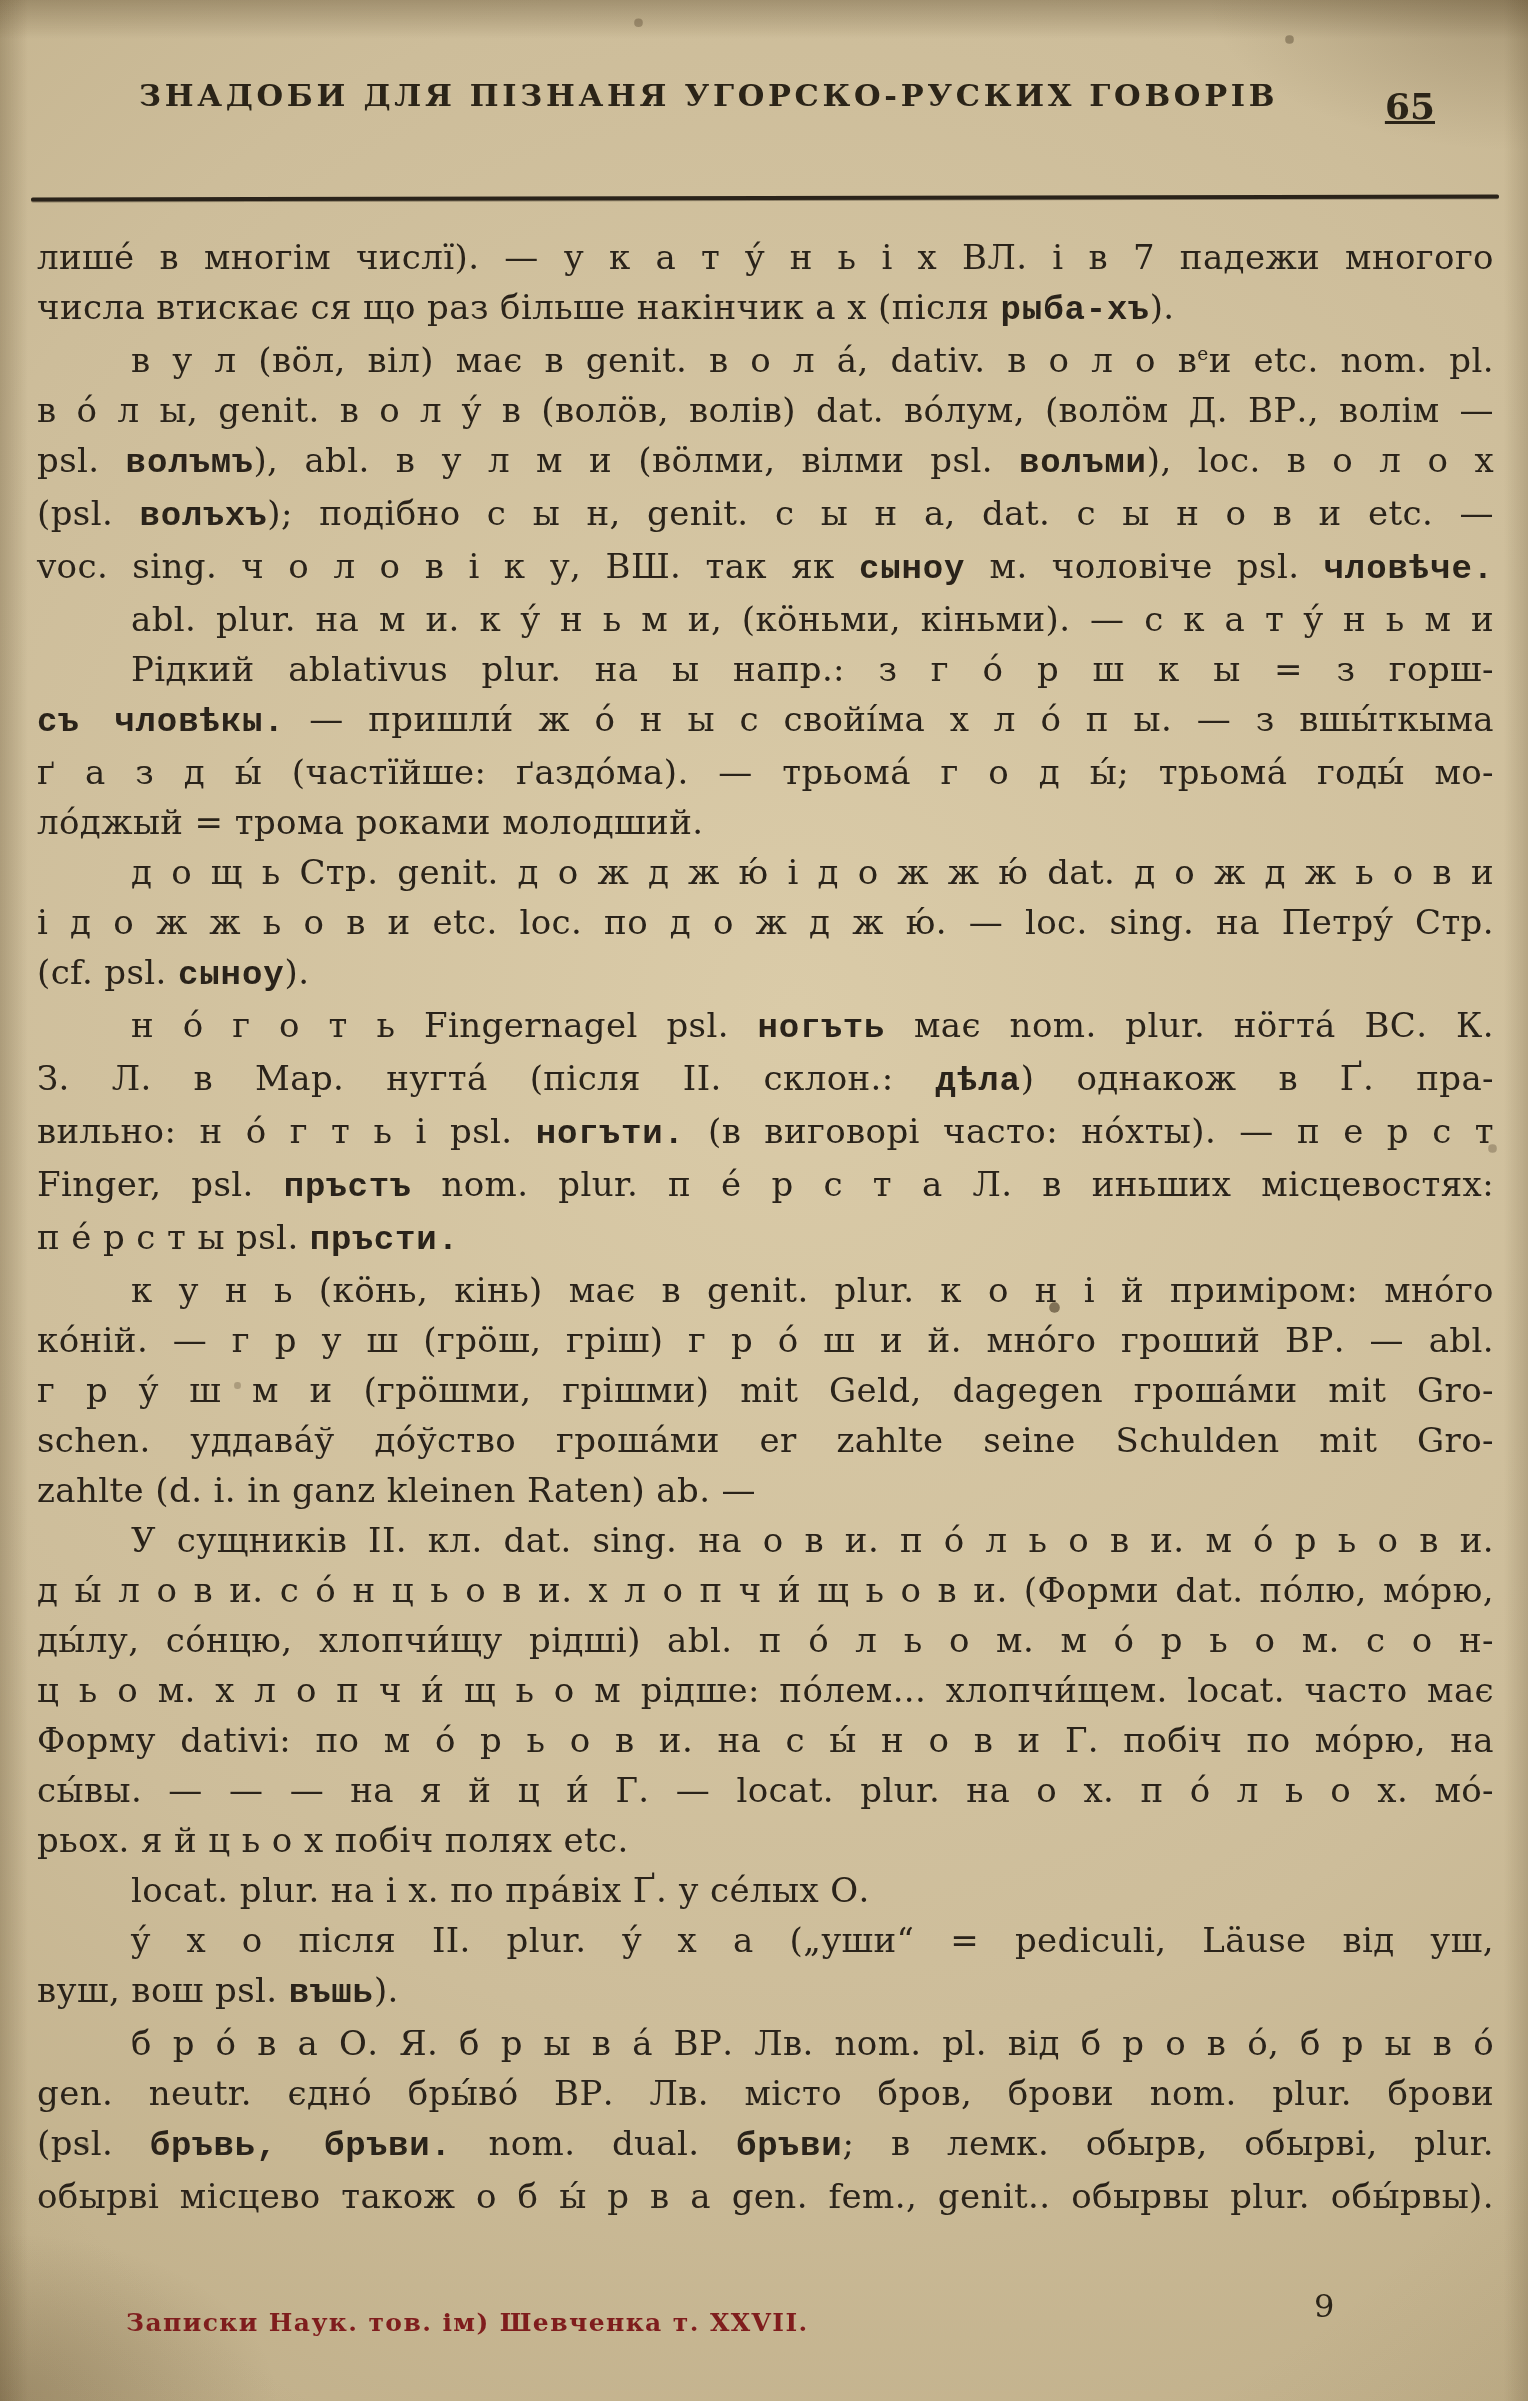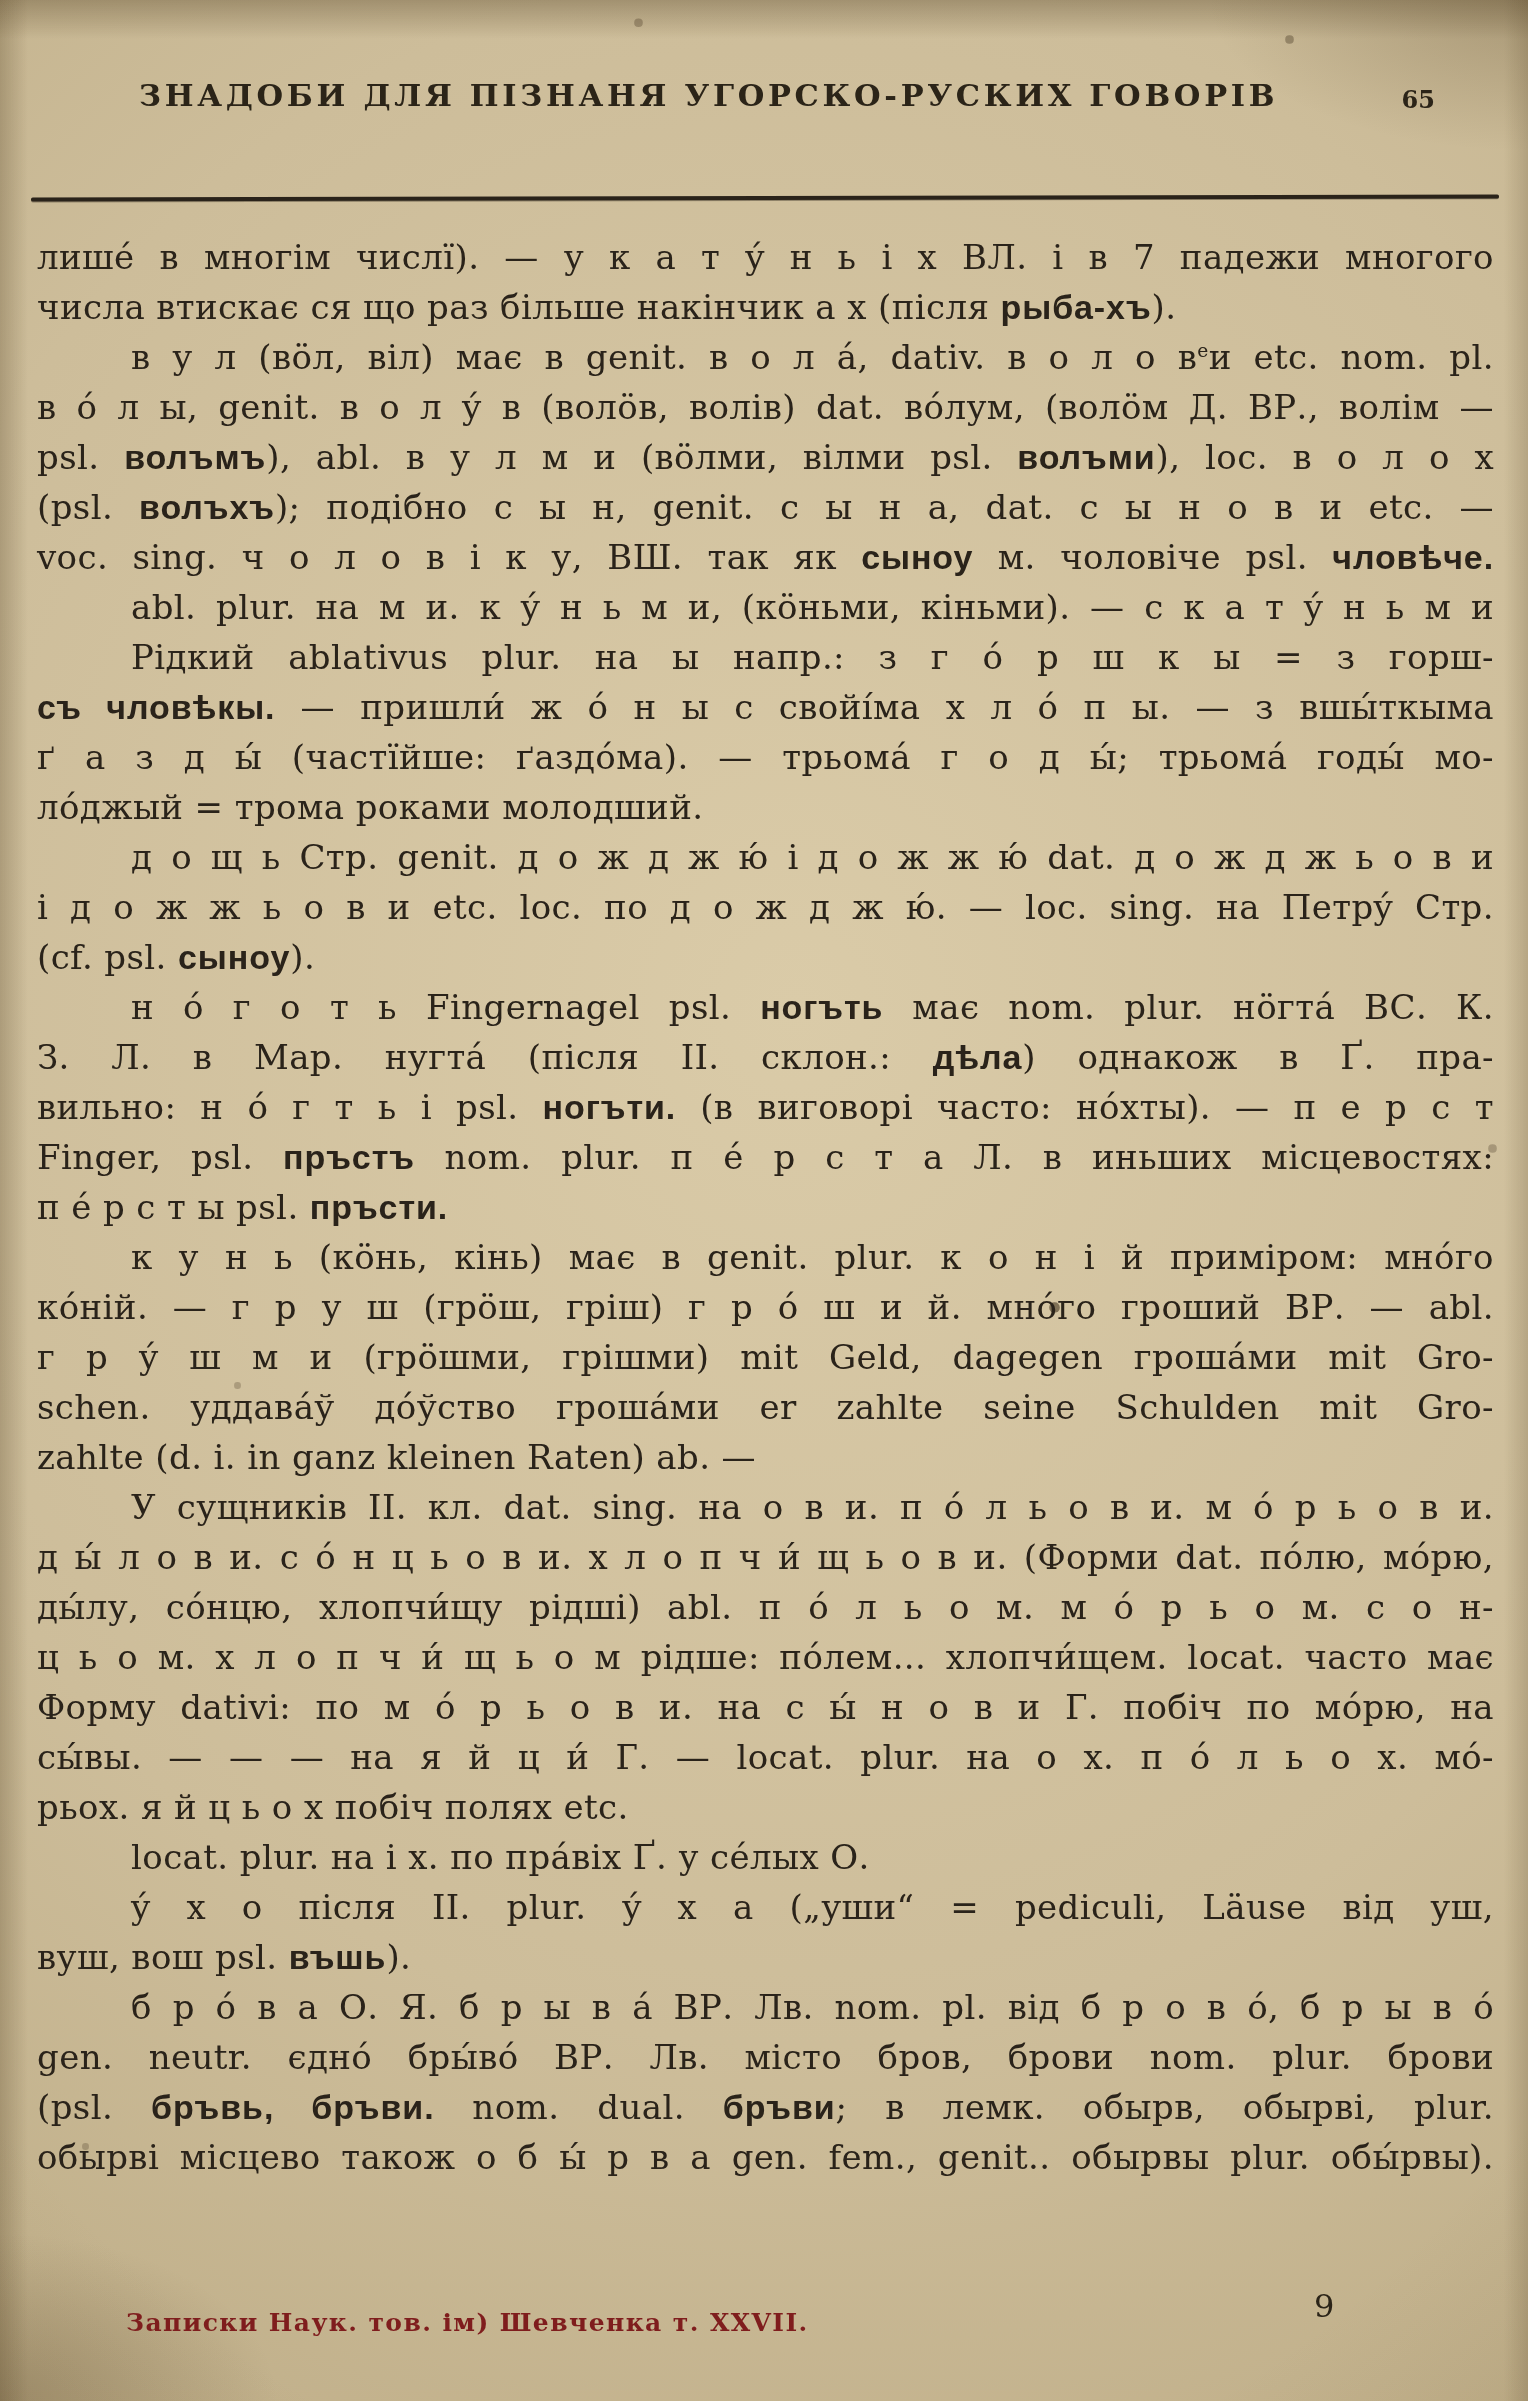--- a/index.html
+++ b/index.html
@@ -37,40 +37,40 @@
       1490px 1146px 0 1.8px rgba(58,44,24,.28),
       83px 2144px 0 0.9px rgba(58,44,24,.25);
   }
   .running-title{
     position:absolute;top:77px;left:139px;width:1091px;
     text-align:left;font-size:30.5px;letter-spacing:3.7px;
     font-weight:bold;color:#2b2418;white-space:nowrap;
   }
   .page-number{
     position:absolute;top:85px;right:94px;
-    font-size:24px;font-weight:bold;color:#2b2418;
+    font-size:36px;font-weight:bold;color:#2b2418;text-decoration:underline;
   }
   .head-rule{
     position:absolute;top:196px;left:31px;width:1468px;height:3.7px;
     background:var(--ink);border-radius:1.8px;transform:rotate(-0.12deg);
     box-shadow:0 0.9px 0 rgba(42,35,26,.4);
   }
   .body-text{
     position:absolute;top:232px;left:37px;width:1457px;
     font-size:34px;line-height:50px;letter-spacing:0.4px;
   }
   .line{
     text-align:justify;text-align-last:justify;
     white-space:normal;
   }
   .line.end{text-align-last:left;}
   .line.ind{text-indent:94px;}
   .psl{
     font-weight:bold;letter-spacing:0.9px;
-    font-family:Liberation Sans, sans-serif;
+    font-family:Liberation Mono, monospace;
   }
   .sup{
     font-size:.55em;vertical-align:super;line-height:0;
   }
   .imprint{
     position:absolute;left:126px;top:2308px;
     font-size:25px;font-weight:bold;letter-spacing:1.4px;color:#7f1d1d;
   }
   .signature{
     position:absolute;left:1314px;top:2287px;

